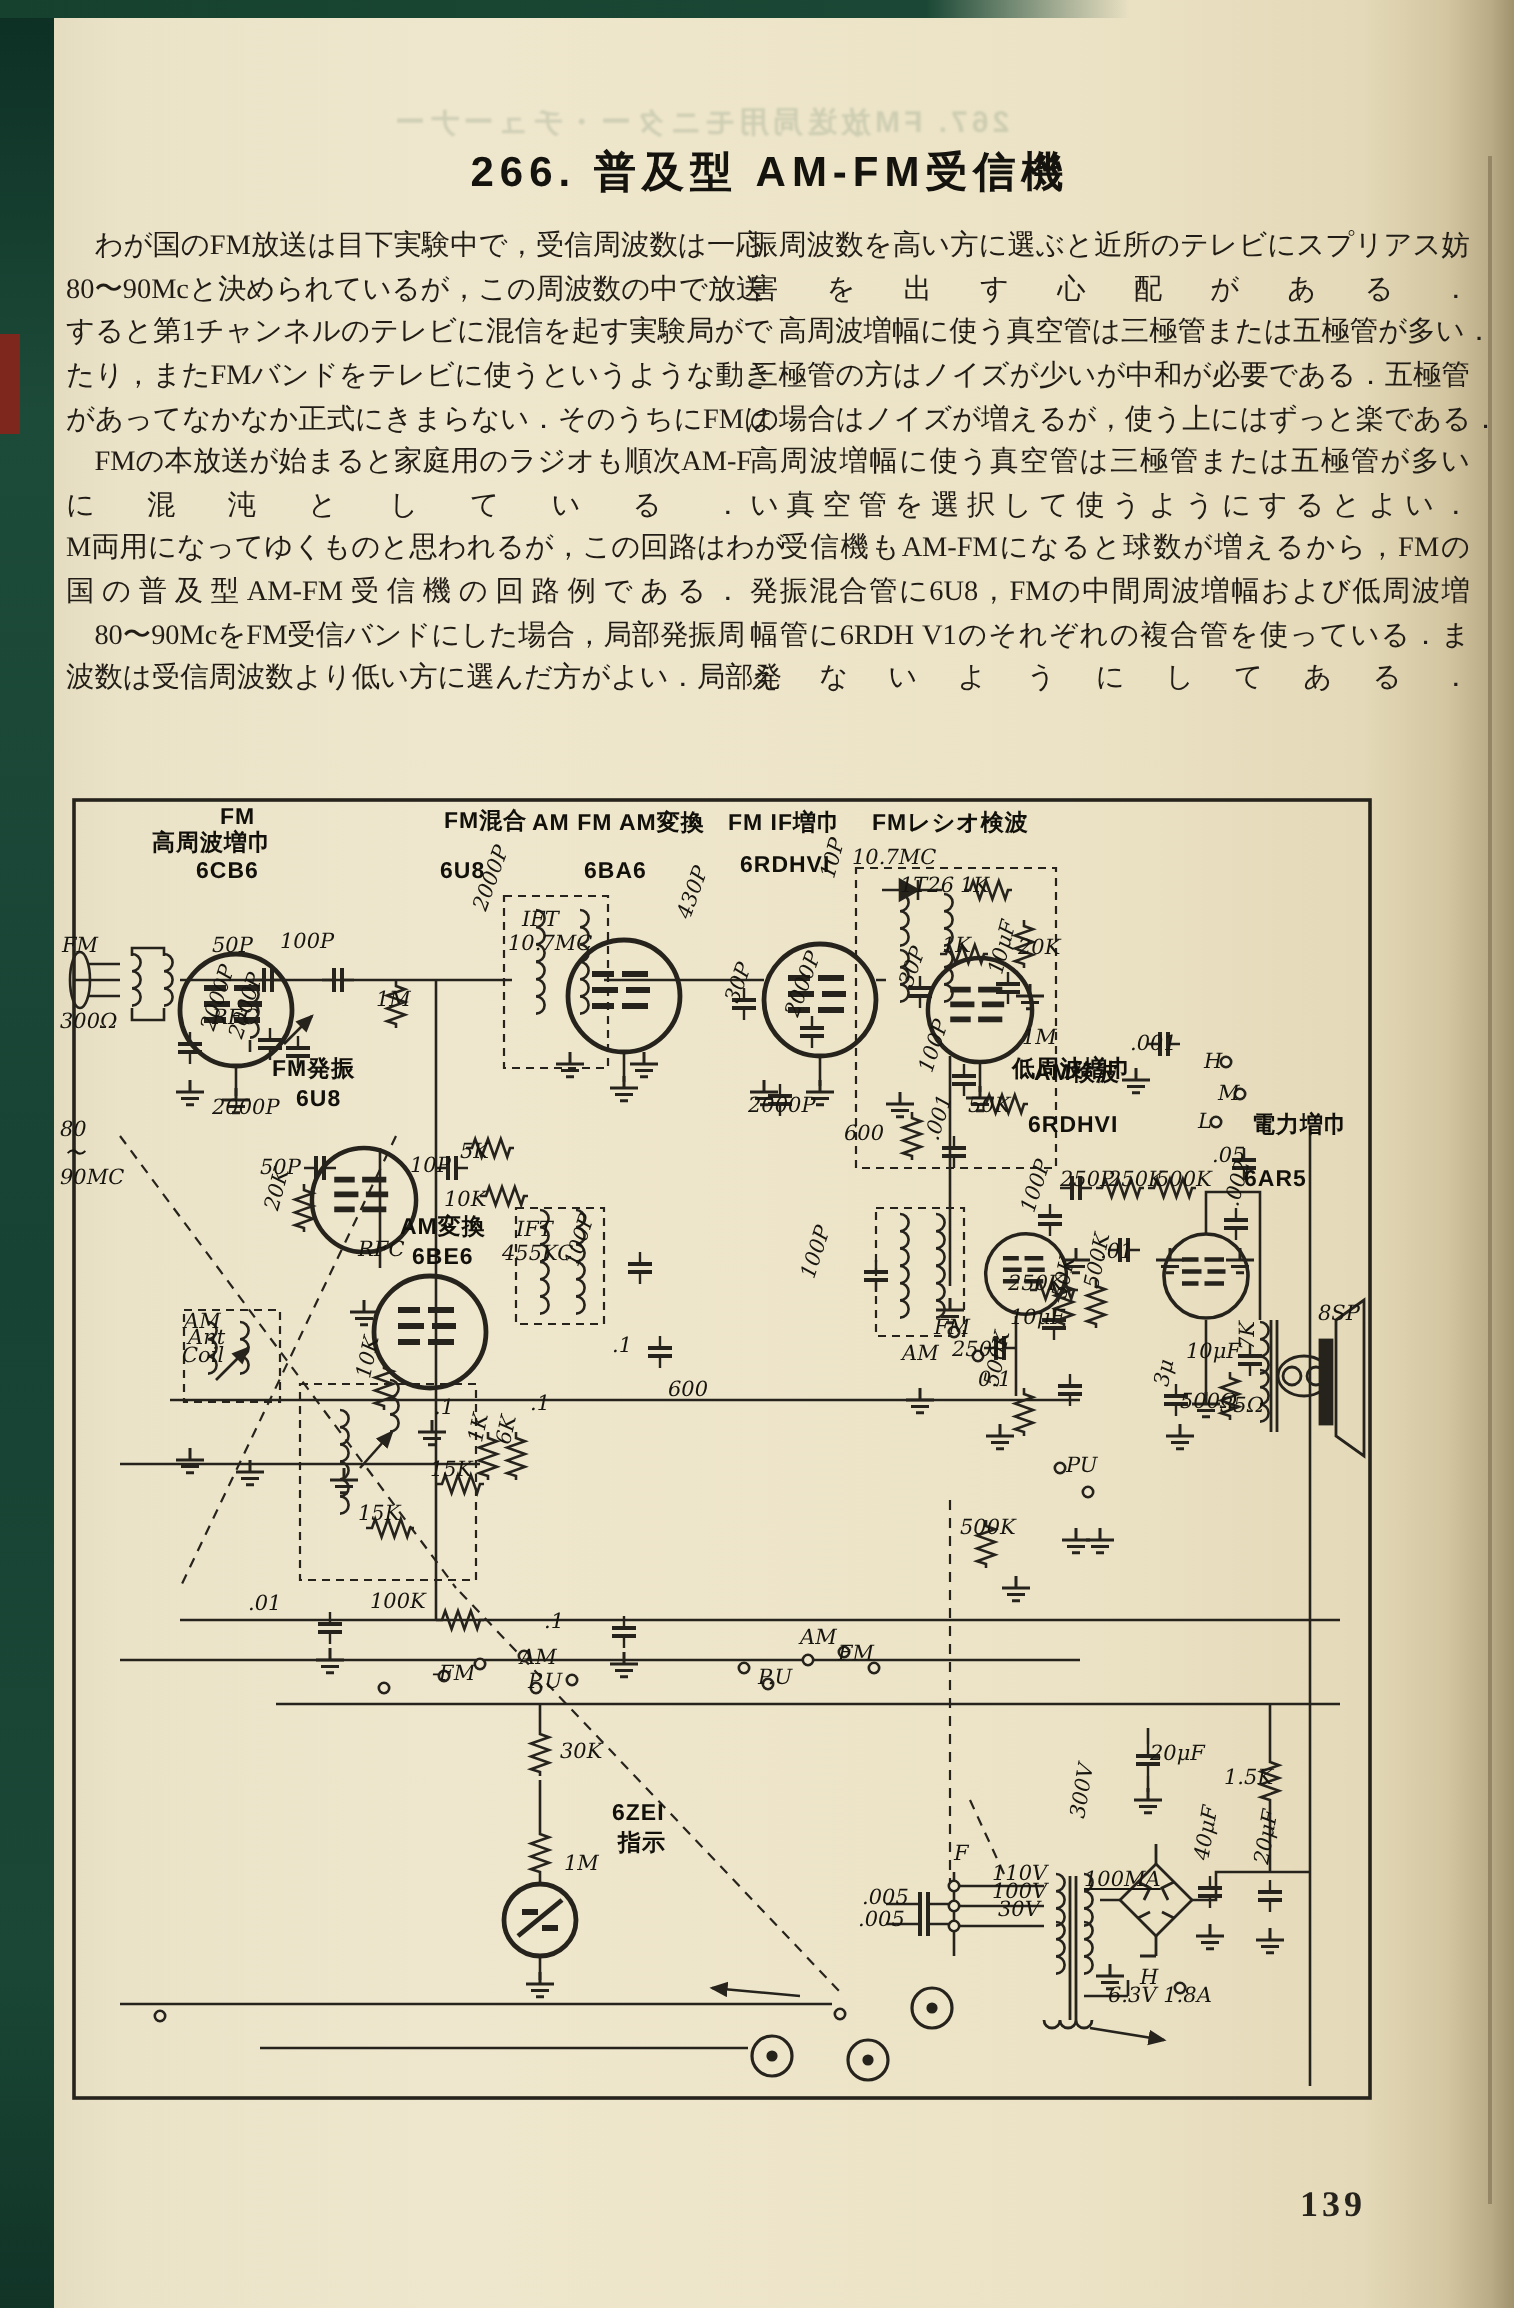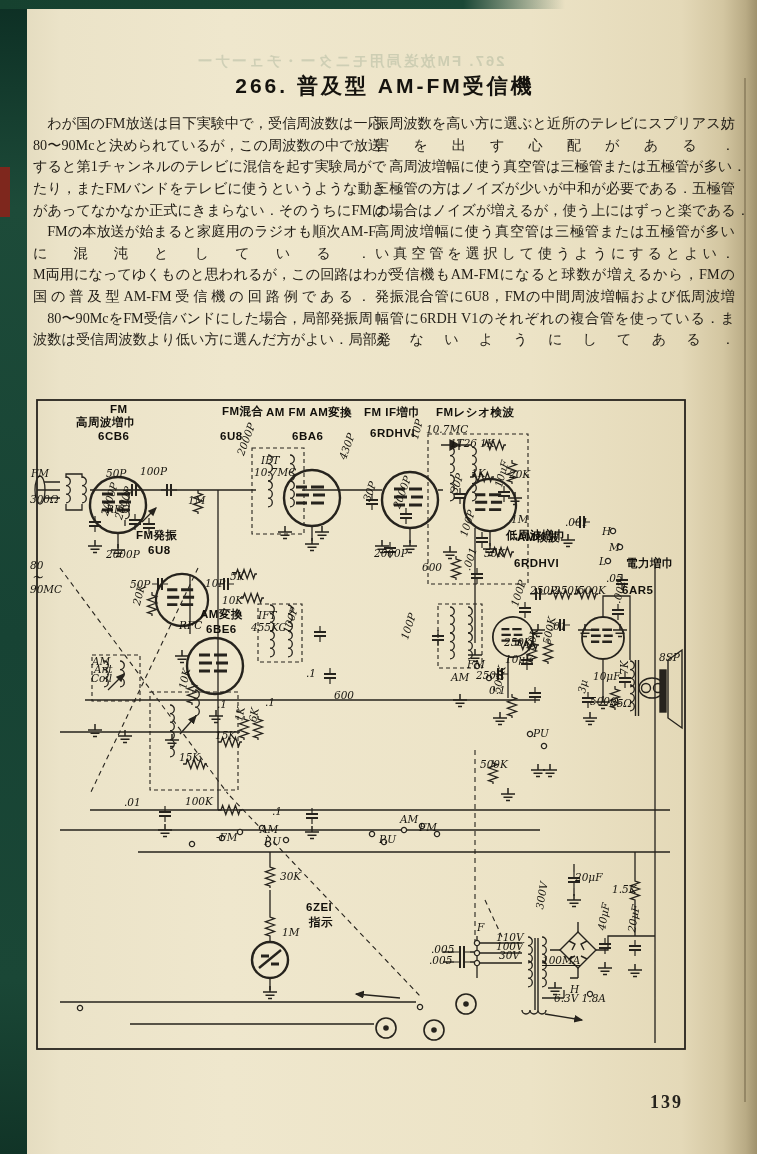--- a/index.html
+++ b/index.html
@@ -462,29 +462,29 @@
         <span class="slabel" style="left: 370px; top: 416px;">AM</span>
         <span class="slabel" style="left: 389px; top: 424px;">FM</span>
         <span class="slabel" style="left: 349px; top: 436px;">P.U</span>
         <span class="slabel" style="left: 447px; top: 524px;">F</span>
         <span class="slabel" style="left: 401px; top: 546px;">.005</span>
         <span class="slabel" style="left: 399px; top: 557px;">.005</span>
         <span class="slabel" style="left: 466px; top: 534px;">110V</span>
         <span class="slabel" style="left: 466px; top: 543px;">100V</span>
         <span class="slabel" style="left: 469px; top: 552px;">30V</span>
         <span class="slabel" style="left: 509px; top: 506px; transform: rotate(-80deg);">300V</span>
-        <span class="slabel" style="left: 512px; top: 557px; text-decoration: underline;">100MA</span>
+        <span class="slabel" style="left: 512px; top: 537px; text-decoration: underline;">100MA</span>
         <span class="slabel" style="left: 540px; top: 586px;">H</span>
         <span class="slabel" style="left: 524px; top: 595px;">6.3V 1.8A</span>
         <span class="slabel" style="left: 571px; top: 527px; transform: rotate(-80deg);">40μF</span>
         <span class="slabel" style="left: 601px; top: 529px; transform: rotate(-80deg);">20μF</span>
         <span class="slabel" style="left: 545px; top: 474px;">20μF</span>
         <span class="slabel" style="left: 582px; top: 486px;">1.5K</span>
         <span class="slabel" style="left: 1px; top: 70px;">FM</span>
-        <span class="slabel" style="left: 0px; top: 96px;">300Ω</span>
+        <span class="slabel" style="left: 0px; top: 108px;">300Ω</span>
         <span class="slabel" style="left: 0px; top: 162px;">80</span>
         <span class="slabel" style="left: 2px; top: 174px;">〜</span>
         <span class="slabel" style="left: 0px; top: 186px;">90MC</span>
         <span class="slabel" style="left: 62px; top: 258px;">AM</span>
         <span class="slabel" style="left: 64px; top: 266px;">Ant</span>
         <span class="slabel" style="left: 61px; top: 275px;">Coil</span>
       </div>
   </div>
 
   <div class="pageno">139</div>

